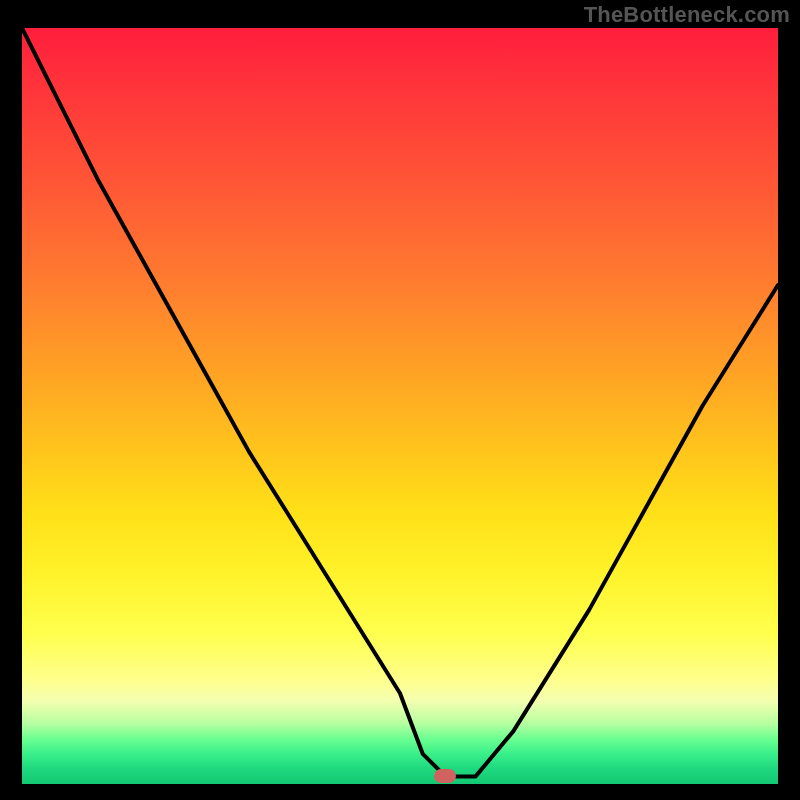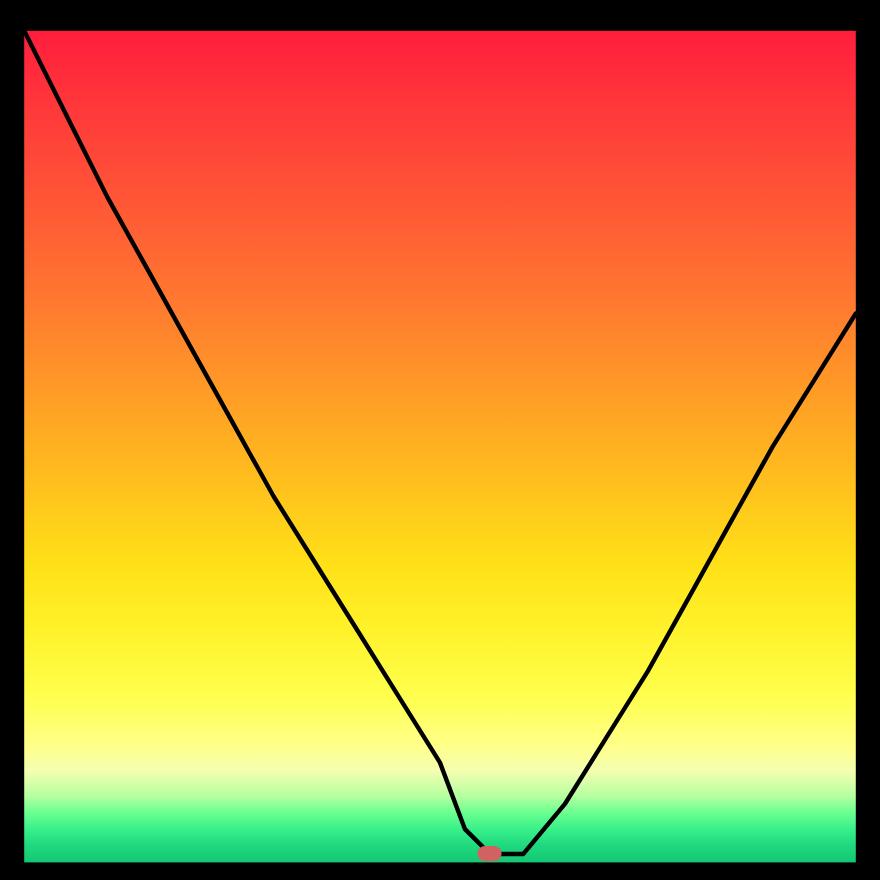--- a/index.html
+++ b/index.html
@@ -75,20 +75,21 @@
     border-radius: 7px;
     background: #d0635f;
     transform: translate(-50%, -50%);
   }
 </style>
 </head>
 <body>
 
 <div class="frame">
 
+  <div class="watermark">TheBottleneck.com</div>
 
   <div class="plot-area">
     <svg class="curve" viewBox="0 0 756 756" preserveAspectRatio="none">
       <path d="M0.0 0.0 L37.8 75.6 L75.6 151.2 L113.4 219.2 L151.2 287.3 L189.0 355.3 L226.8 423.4 L264.6 483.8 L302.4 544.3 L340.2 604.8 L378.0 665.3 L400.7 725.8 L423.4 748.4 L453.6 748.4 L491.4 703.1 L529.2 642.6 L567.0 582.1 L604.8 514.1 L642.6 446.0 L680.4 378.0 L718.2 317.5 L756.0 257.0"></path>
     </svg>
     <div class="marker" style="left: 423.36px; top: 748.44px;"></div>
   </div>
 
 </div>
 

